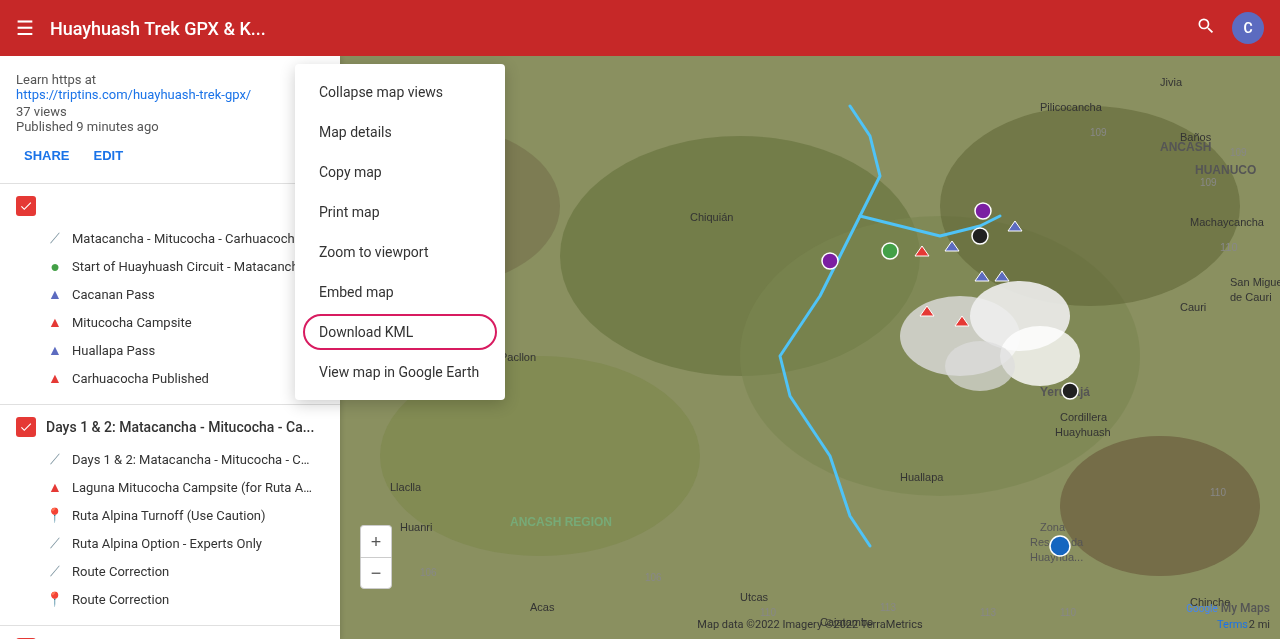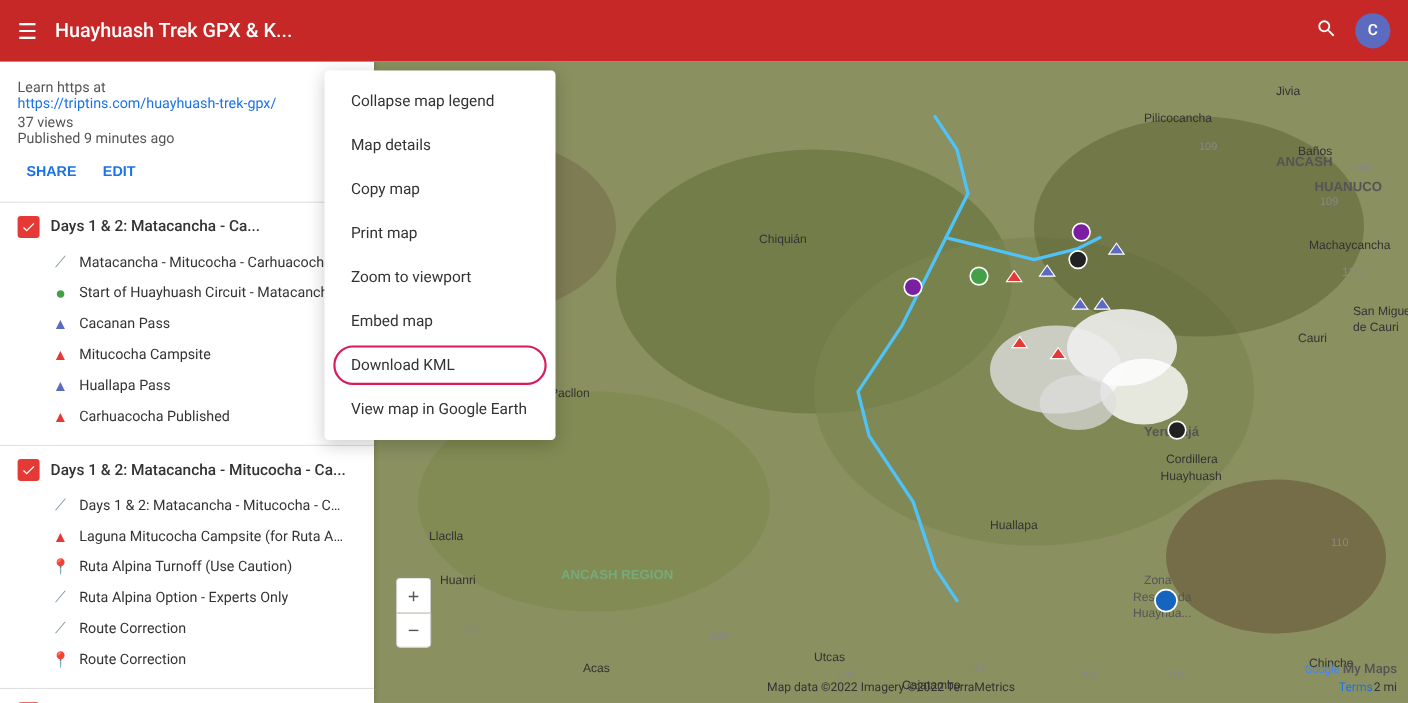--- a/index.html
+++ b/index.html
@@ -246,21 +246,20 @@
       </div>
     </div>
 
     <div class="section">
       <div class="section-header">
         <div class="section-checkbox">
           <svg viewBox="0 0 24 24">
               <path d="M9 16.17L4.83 12l-1.42 1.41L9 19 21 7l-1.41-1.41z"></path>
             </svg>
         </div>
-        <span class="section-title">Days 1 &amp; 2: Matacancha - Ca...</span>
       </div>
       <div class="section-item">
         <div class="item-icon" style="color:#78909c">⟋</div>
         <span class="item-text">Matacancha - Mitucocha - Carhuacocha (No...</span>
       </div>
       <div class="section-item">
         <div class="item-icon" style="color:#43a047; font-size:16px;">●</div>
         <span class="item-text">Start of Huayhuash Circuit - Matacancha / C...</span>
       </div>
       <div class="section-item">
@@ -418,21 +417,21 @@
       <span style="color:#4285F4; font-size:10px; font-weight:normal;">Google</span>
       <span style="color:#555; font-size:12px;"> My Maps</span>
     </div>
     <div class="map-scale" style="bottom:8px; right:10px; font-size:11px; color:#333;">
       <span>2 mi</span>
     </div>
   </div>
 
   <div class="dropdown-overlay">
     <div class="dropdown-menu">
-      <div class="dropdown-item">Collapse map legend</div>
+      <div class="dropdown-item">Collapse map views</div>
       <div class="dropdown-item">Map details</div>
       <div class="dropdown-item">Copy map</div>
       <div class="dropdown-item">Print map</div>
       <div class="dropdown-item">Zoom to viewport</div>
       <div class="dropdown-item">Embed map</div>
       <div class="dropdown-item highlighted" style="position:relative;">
         <span>Download KML</span>
         <div class="download-kml-circle"></div>
       </div>
       <div class="dropdown-item">View map in Google Earth</div>

